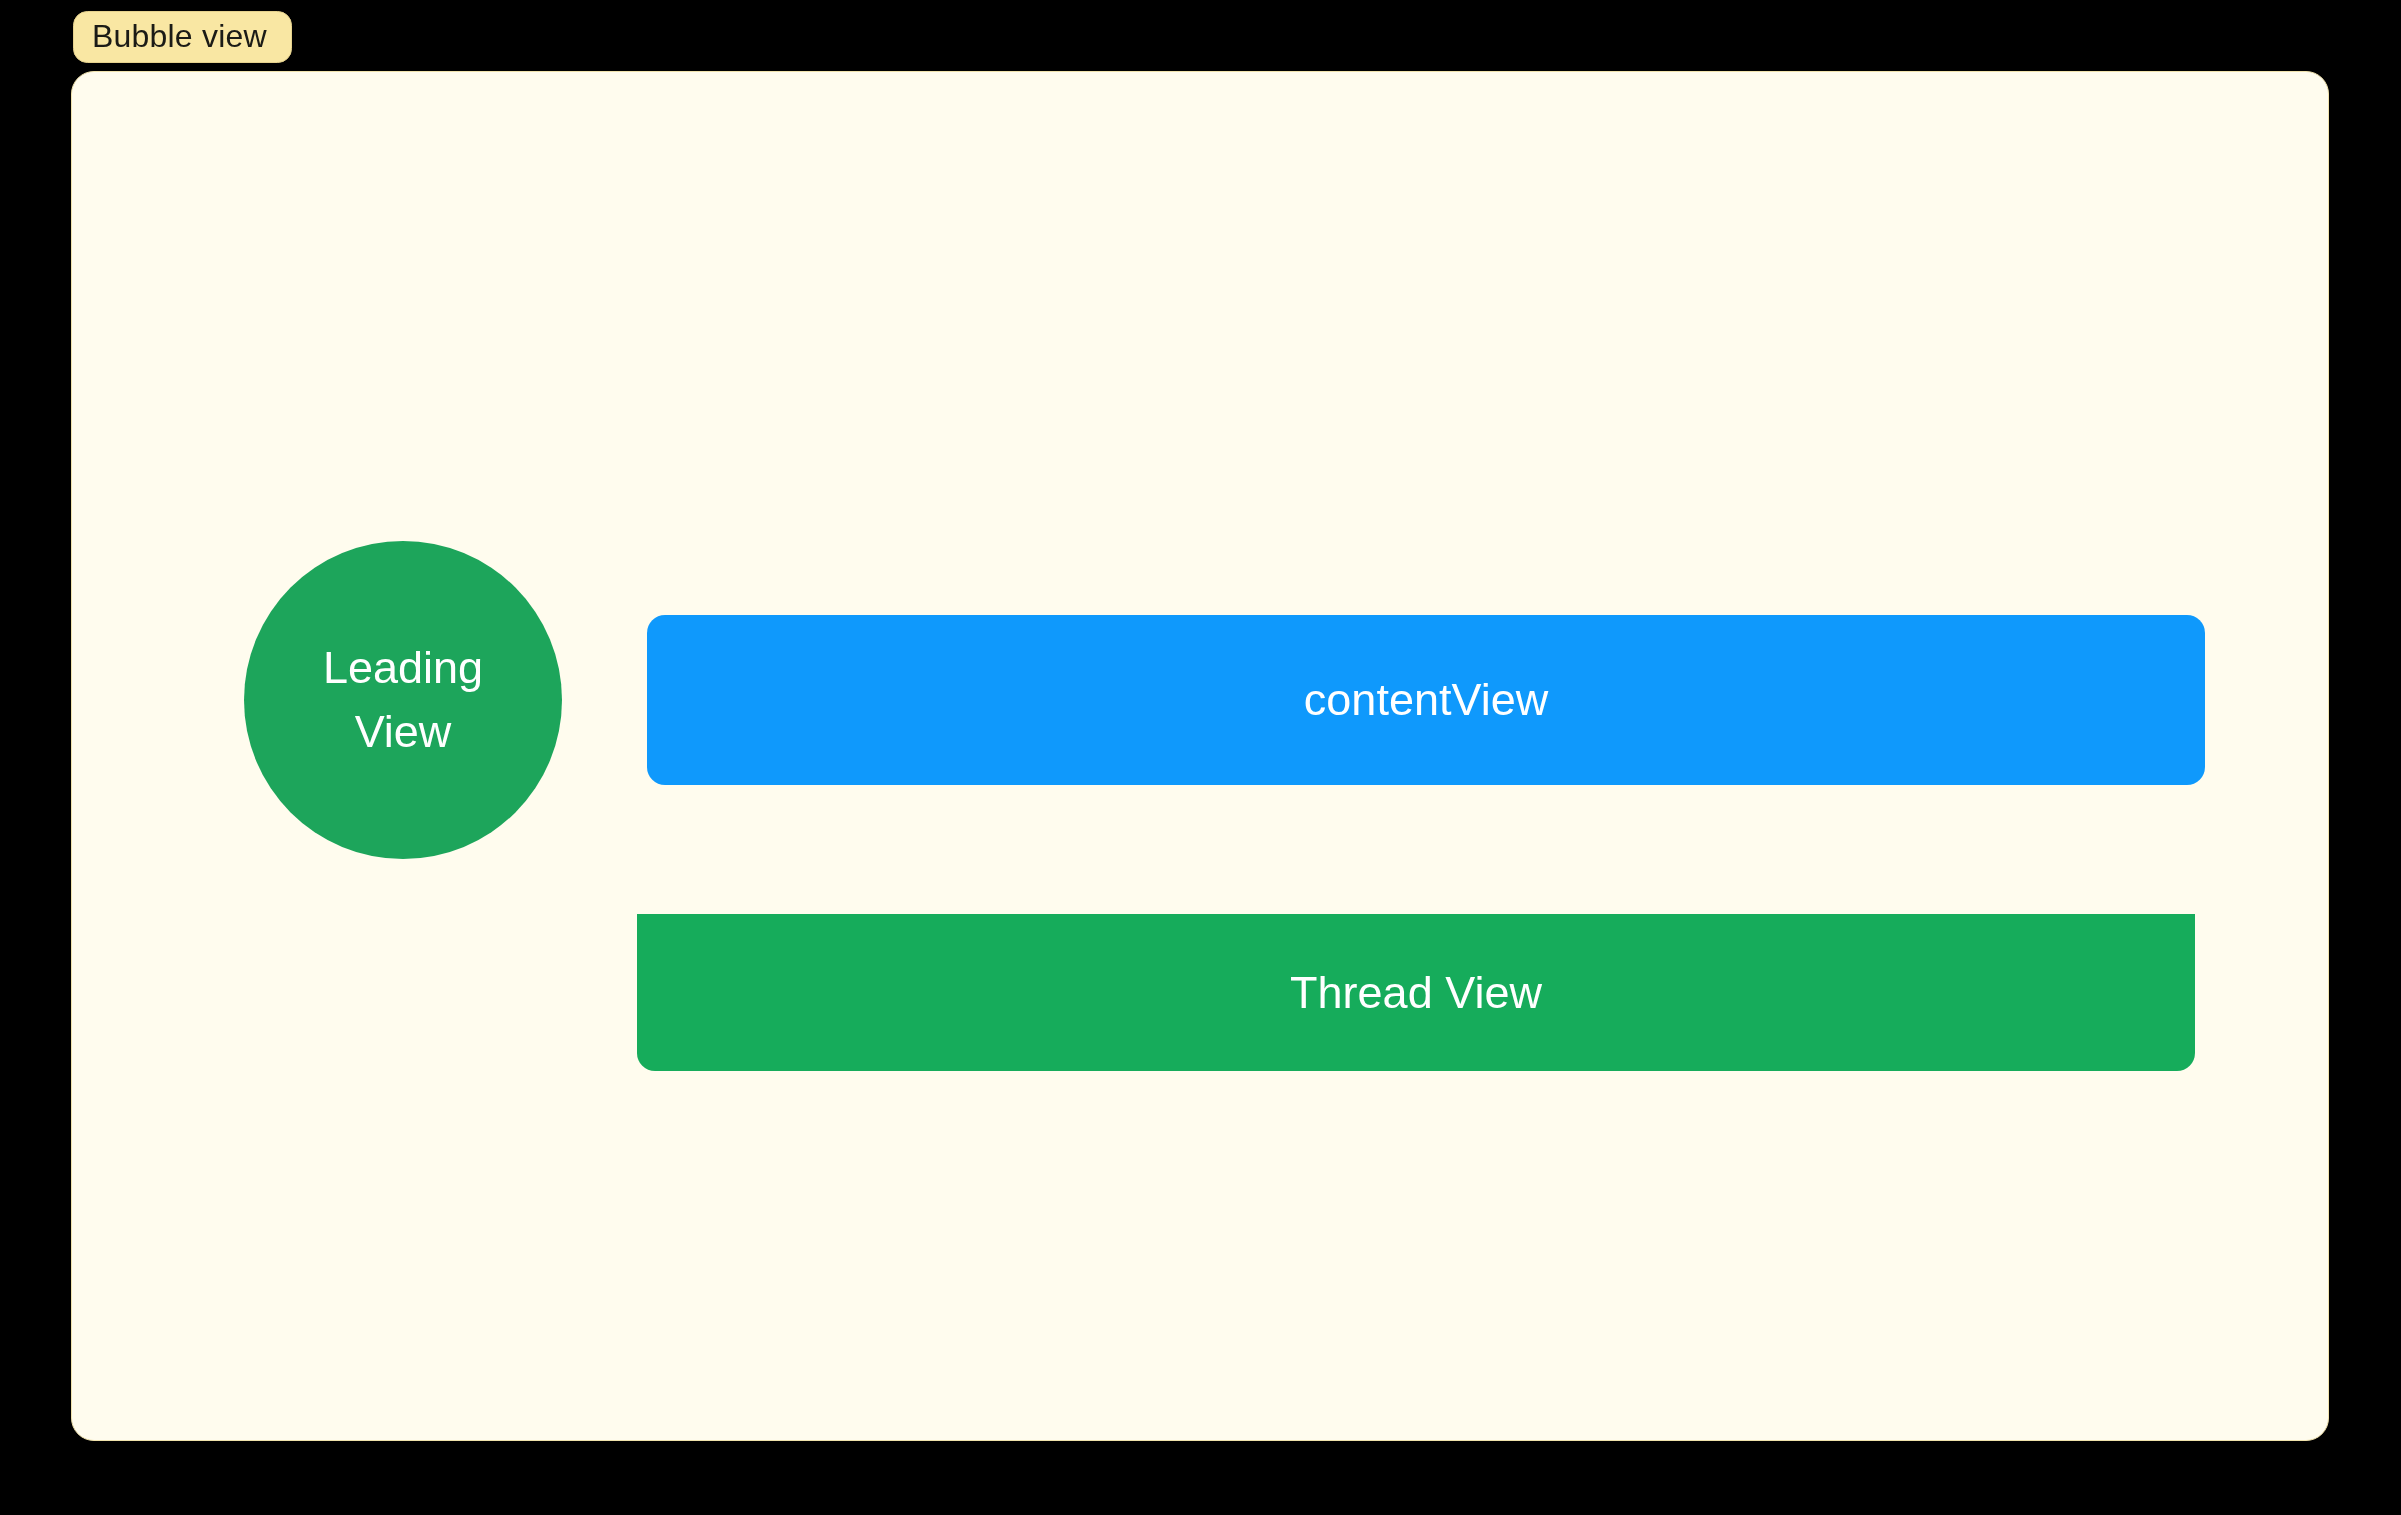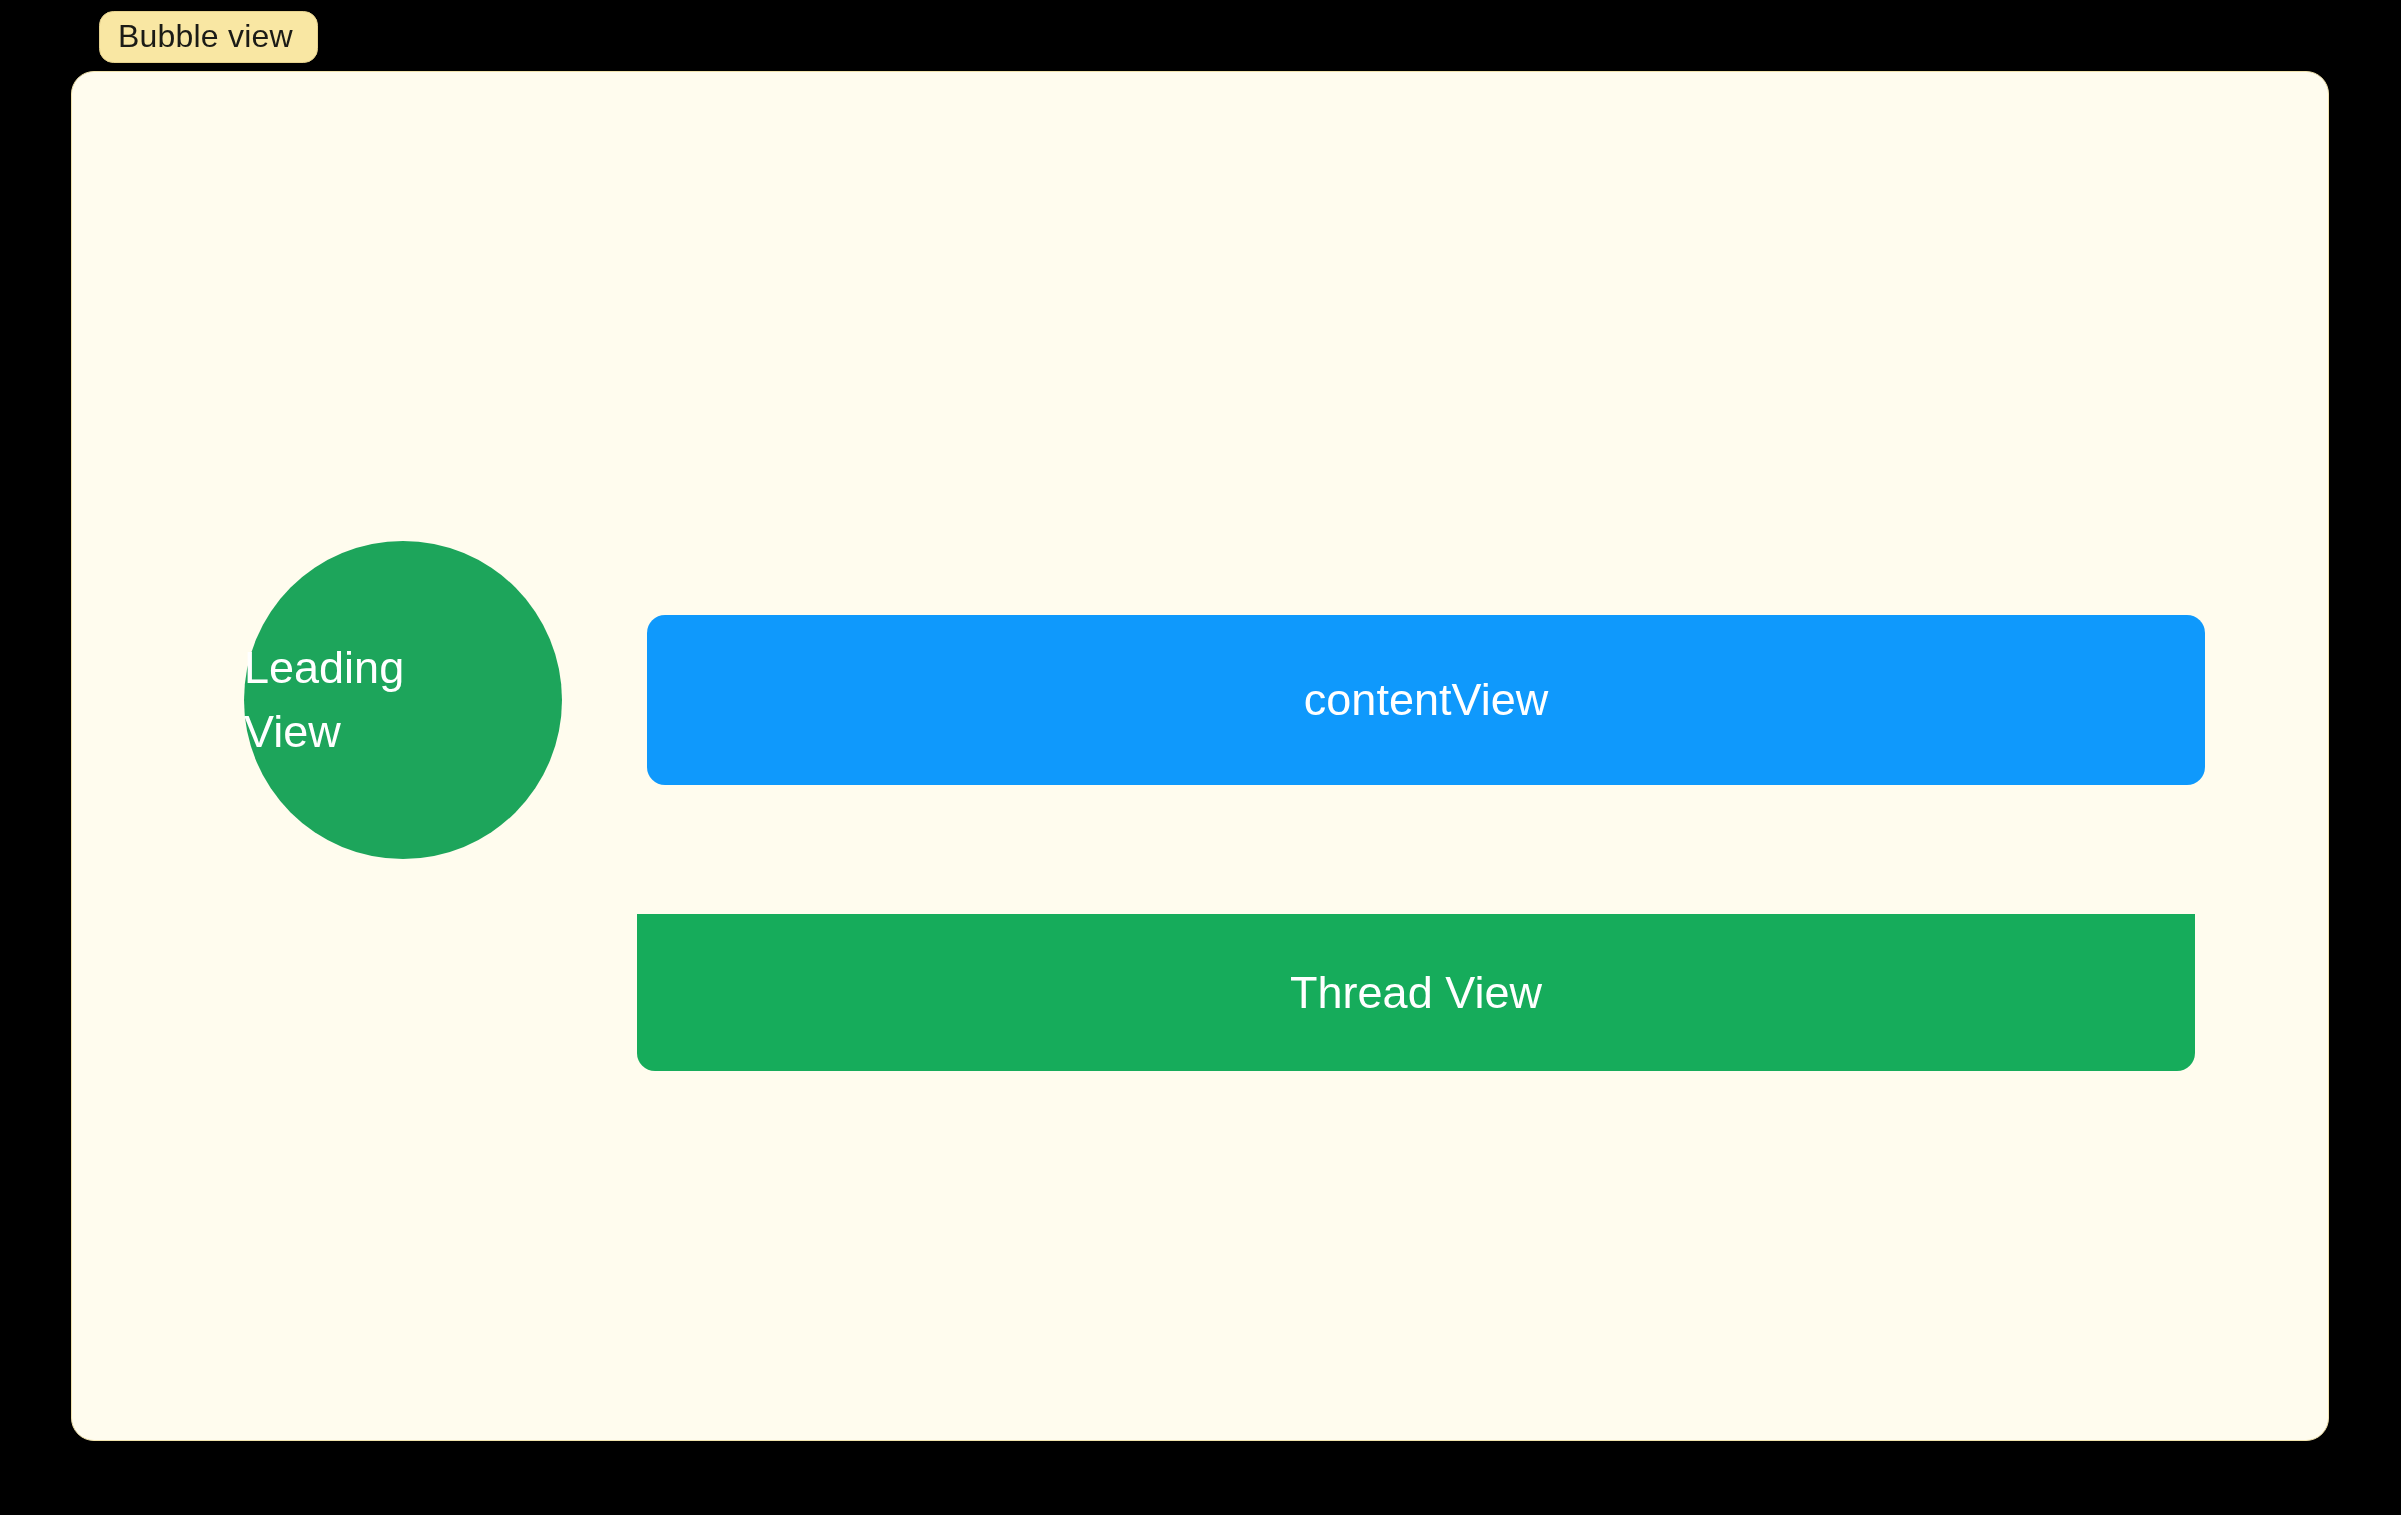--- a/index.html
+++ b/index.html
@@ -26,21 +26,20 @@
     box-sizing: border-box;
     background: #F9E7A3;
     border: 1.8px solid #E5D18D;
     border-radius: 14.3px;
     display: flex;
     align-items: center;
     padding-left: 18px;
     font-size: 32px;
     color: #1B1B16;
     letter-spacing: 0.2px;
-    margin-left: 26px;
   }
 
   
   .panel {
     position: absolute;
     left: 71px;
     top: 71px;
     width: 2258px;
     height: 1370px;
     box-sizing: border-box;
@@ -53,21 +52,21 @@
   .leading-circle {
     position: absolute;
     left: 172px;
     top: 469px;
     width: 318px;
     height: 318px;
     border-radius: 50%;
     background: #1DA55B;
     display: flex;
     flex-direction: column;
-    align-items: flex-start;
+    align-items: center;
     justify-content: center;
     color: #FFFFFF;
     font-size: 45px;
     line-height: 64px;
     text-align: center;
   }
 
   
   .bar {
     position: absolute;

